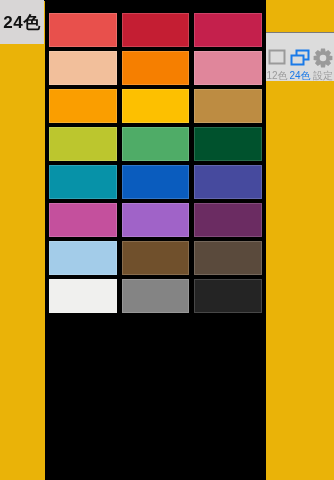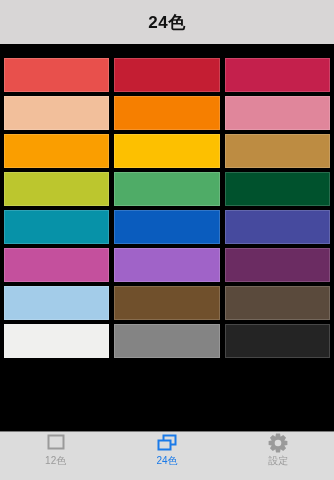--- a/index.html
+++ b/index.html
@@ -10,23 +10,23 @@
     width: 334px;
     height: 480px;
     background: #000000;
     font-family: "Liberation Sans", sans-serif;
     overflow: hidden;
   }
   #app {
     position: relative;
     width: 334px;
     height: 480px;
-    background: #f0abfc;
+    background: #eab308;
     display: flex;
-    flex-direction: column;
+    flex-direction: row;
   }
 
   
   .navbar {
     height: 44px;
     flex: 0 0 44px;
     background: #d8d6d6;
     display: flex;
     align-items: center;
     justify-content: center;
@@ -67,21 +67,22 @@
     display: block;
   }
 
   
   .tabbar {
     flex: 0 0 48px;
     height: 48px;
     background: #dcdcdc;
     border-top: 1px solid #7a7a7a;
     display: flex;
-    align-items: flex-start;
+    align-items: flex-end;
+    margin-top: 32px;
   }
   .tab {
     flex: 1 1 0;
     display: flex;
     flex-direction: column;
     align-items: center;
     justify-content: center;
     gap: 2px;
     cursor: pointer;
     user-select: none;

